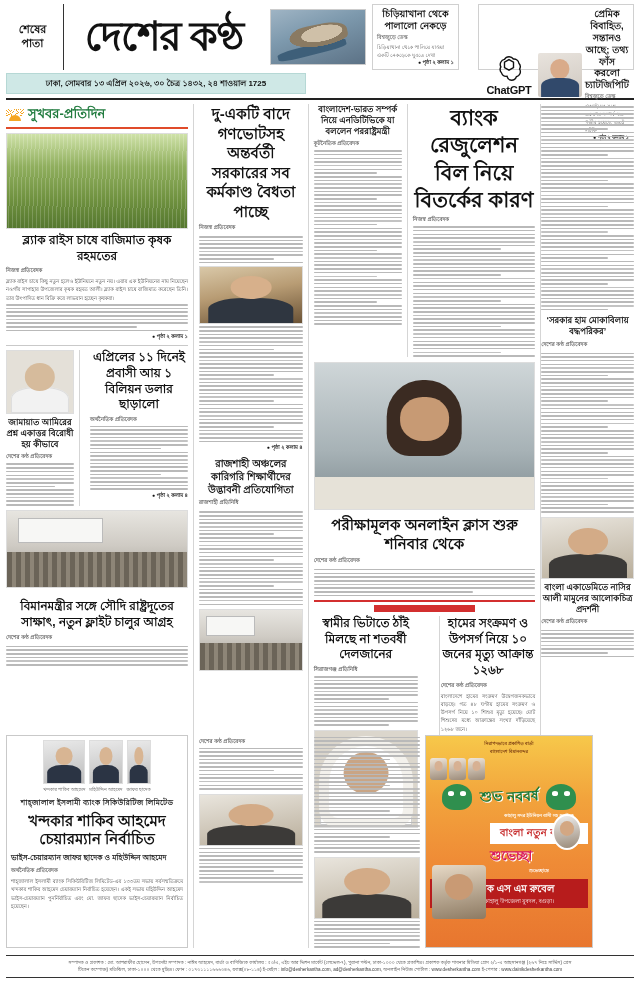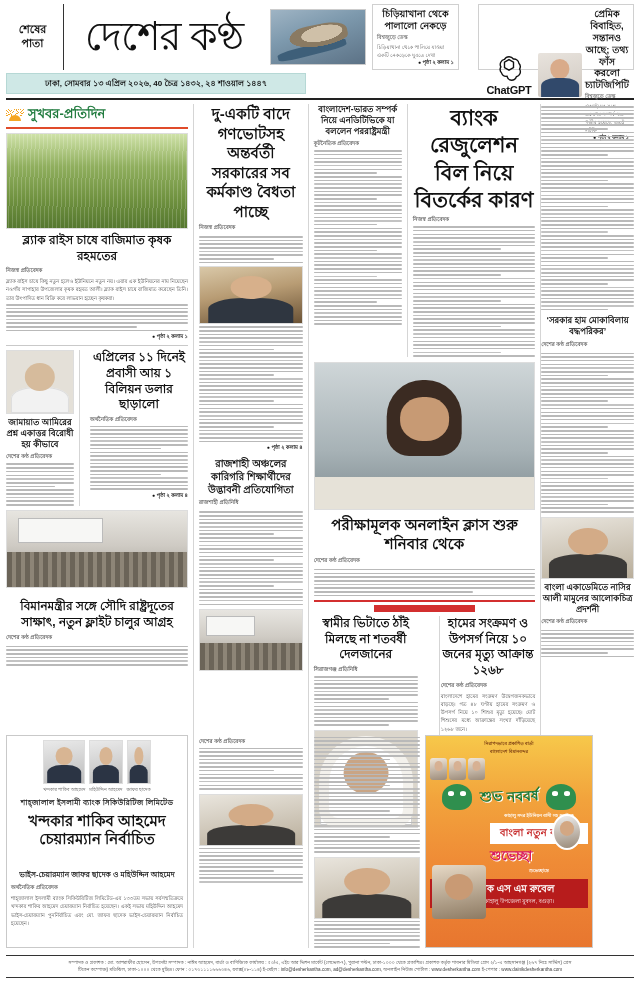--- a/index.html
+++ b/index.html
@@ -11,21 +11,21 @@
     overflow: hidden;
   }
   .page { width: 640px; height: 982px; padding: 4px 6px; position: relative; background:#fff; }
 
   
   .masthead { display: flex; align-items: stretch; height: 66px; }
   .mh-left { width: 58px; display:flex; flex-direction:column; align-items:center; justify-content:center;
              border-right:1px solid #333; padding-right:4px; }
   .mh-left span { font-size:11px; font-weight:bold; color:#111; line-height:1.25; }
   .mh-title { flex: 0 0 200px; display:flex; align-items:center; justify-content:center; }
-  .mh-title .logo { font-size:40px; font-weight:normal; letter-spacing:-1px; line-height:1;
+  .mh-title .logo { font-size:40px; font-weight:bold; letter-spacing:-1px; line-height:1;
                     font-family:"Liberation Serif", serif; }
   .mh-photo { width:96px; height:56px; align-self:center; margin-left:6px;
     background:linear-gradient(160deg,#9fb4c4 0%,#7d99ad 40%,#5c7286 100%);
     position:relative; overflow:hidden; border:1px solid #ccc;}
   .mh-photo:after{content:"";position:absolute;left:14%;top:28%;width:68%;height:44%;
     background:radial-gradient(ellipse at 60% 40%,#cfc0a8 0 38%,#8a7a62 39% 60%,transparent 61%);
     transform:rotate(-12deg);border-radius:40%;}
   .mh-photo:before{content:"";position:absolute;left:6%;bottom:18%;width:74%;height:18%;
     background:#3e5f79;transform:rotate(-14deg);border-radius:30%;}
 
@@ -127,21 +127,21 @@
   .ad-box { border:1px solid #c9c9c9; padding:4px; }
   .faces { display:flex; gap:4px; justify-content:center; }
   .face { flex:1; height:44px; background:linear-gradient(170deg,#e9e9e9,#bdbdbd); position:relative; border:1px solid #ddd;}
   .face:after{content:"";position:absolute;left:50%;top:16%;width:42%;height:42%;transform:translateX(-50%);
     border-radius:50%;background:#d8b593;}
   .face:before{content:"";position:absolute;left:50%;bottom:0;width:84%;height:42%;transform:translateX(-50%);
     background:#2b3444;border-radius:42% 42% 0 0;}
   .face-cap { font-size:4.6px; text-align:center; color:#555; margin-top:2px; }
   .ad-sub { font-size:7.5px; text-align:center; font-weight:bold; letter-spacing:.2px; color:#222; margin:3px 0;}
   .ad-main { font-size:15px; text-align:center; font-weight:bold; line-height:1.25; color:#111;}
-  .ad-note { font-size:7.5px; text-align:center; font-weight:bold; color:#222; margin-top:20px;}
+  .ad-note { font-size:7.5px; text-align:left; font-weight:bold; color:#222; margin-top:3px;}
 
   .nobo-ad { border:1px solid #ccc; background:linear-gradient(180deg,#f7c84a 0%,#f2a33c 30%,#ef8b36 60%,#e8762f 100%);
     position:relative; overflow:hidden; padding:4px; }
   .nobo-top { font-size:4.6px; text-align:center; color:#7a3b12; font-weight:bold; }
   .nobo-leaders { display:flex; gap:2px; justify-content:flex-start; margin-top:2px;}
   .nobo-leaders div { width:17px; height:22px; border-radius:3px;
     background:linear-gradient(170deg,#f0e6da,#9c8b79); position:relative;}
   .nobo-leaders div:after{content:"";position:absolute;left:50%;top:14%;width:52%;height:46%;transform:translateX(-50%);
     border-radius:50%;background:#d7b193;}
   .nobo-title { text-align:center; margin:4px 0 2px; }
@@ -210,21 +210,21 @@
             <div class="tz-head">প্রেমিক বিবাহিত, সন্তানও আছে; তথ্য ফাঁস করলো চ্যাটজিপিটি</div>
             <div class="tz-by">বিশ্বজুড়ে ডেস্ক</div>
             <div class="tz-body">এআইয়ের সঙ্গে তরুণের সম্পর্ক যত গভীর হয়েছে, ততই লটকি</div>
             <div class="tz-more">● পৃষ্ঠা ২ কলাম ১</div>
           </div>
         </div>
       </div>
     </div>
   </div>
 
-  <div class="dateline">ঢাকা, সোমবার ১৩ এপ্রিল ২০২৬, 40 চৈত্র ১৪৩২, ২৪ শাওয়াল ১৪৪৭</div>
+  <div class="dateline">ঢাকা, সোমবার ১৩ এপ্রিল ২০২৬, ৩০ চৈত্র ১৪৩২, ২৪ শাওয়াল 1725</div>
   <div class="hr2"></div>
 
   <div class="grid">
 
     <div class="col" style="width:182px">
       <div class="sukhobor">
         <div class="sun">
             <div class="sun-ray"></div>
           </div>
         <div class="sukh-text">সুখবর-প্রতিদিন</div>

